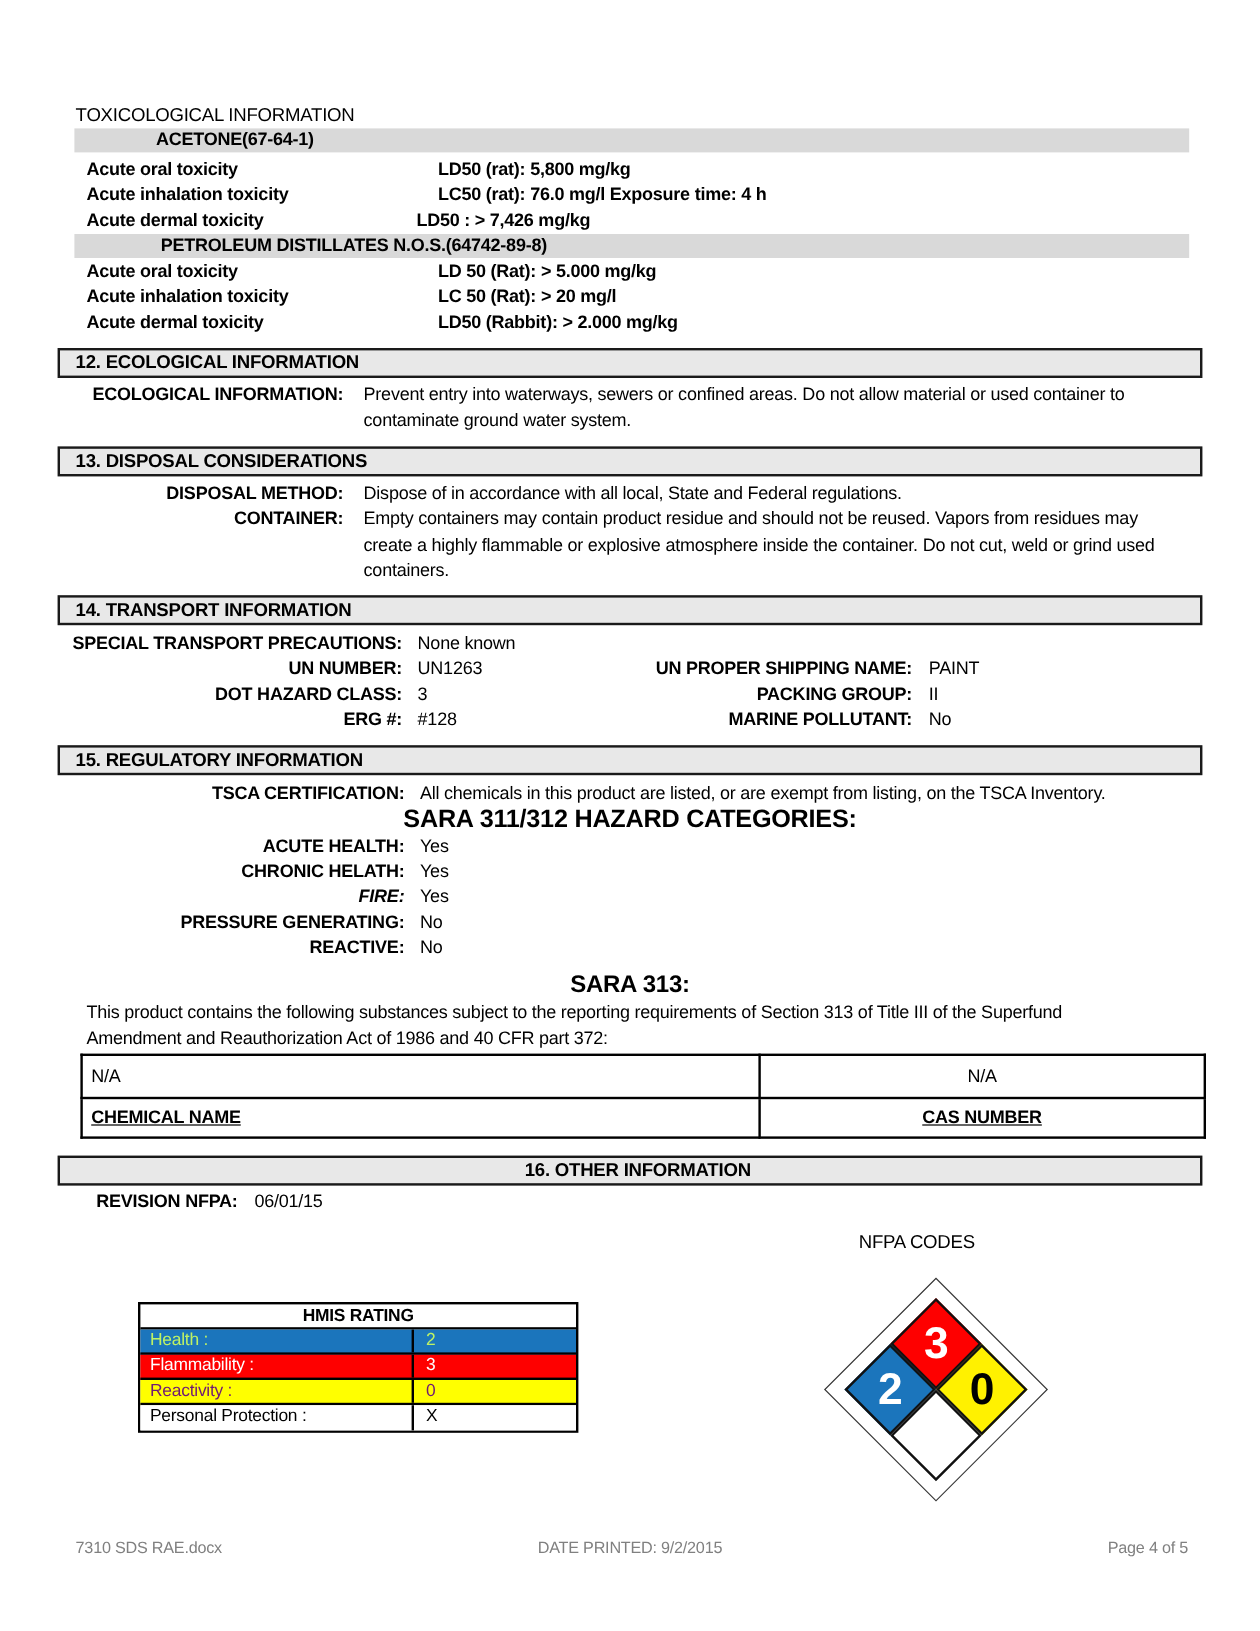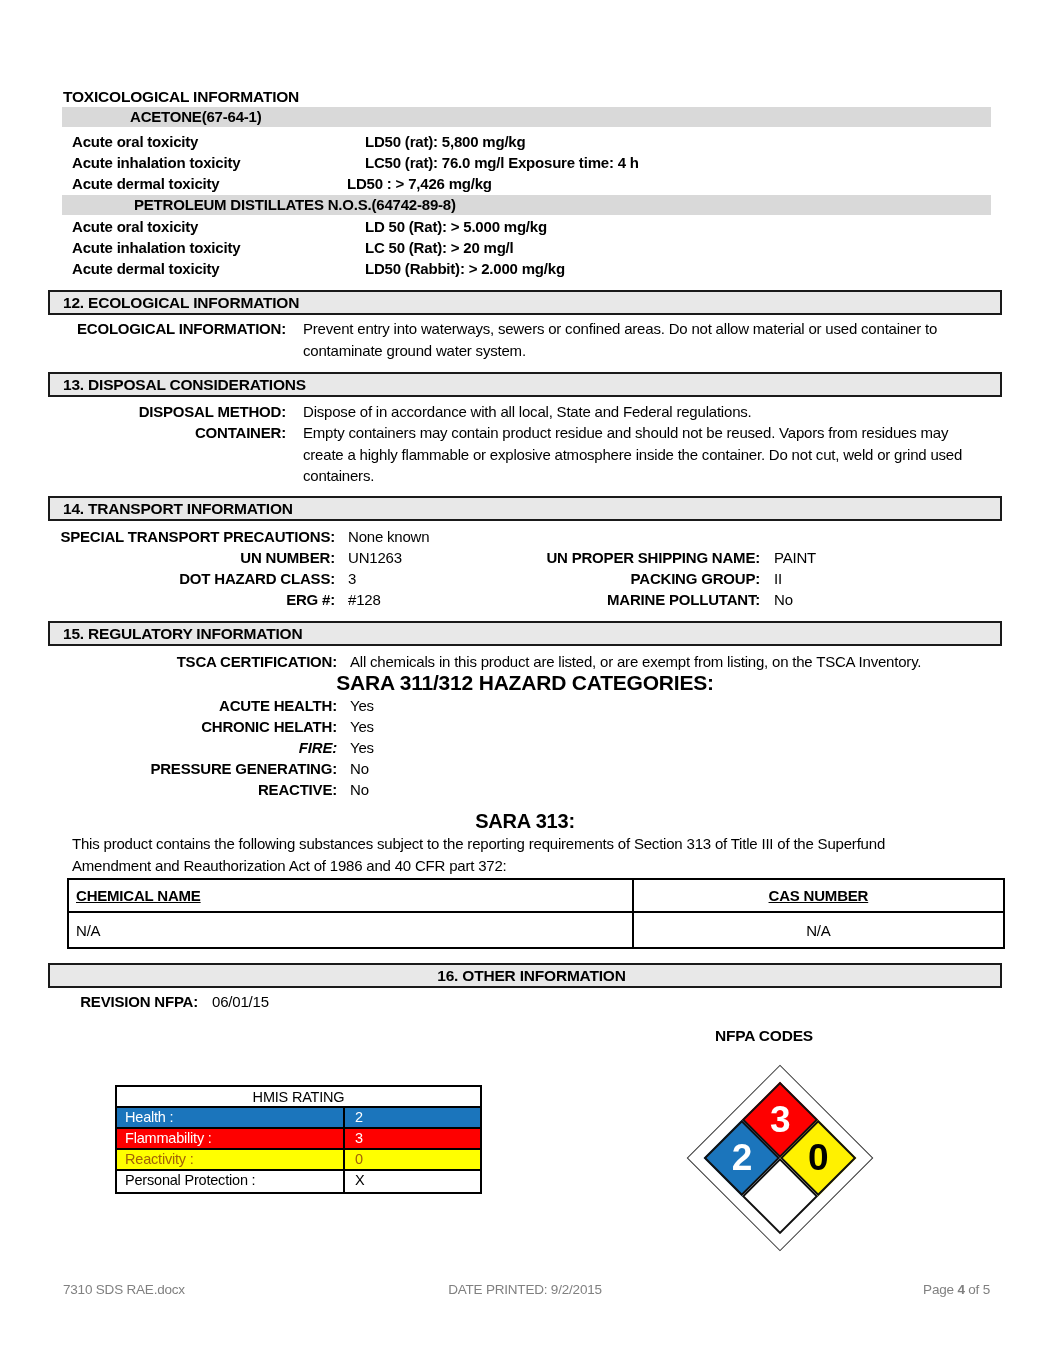--- a/index.html
+++ b/index.html
@@ -3,21 +3,21 @@
 <meta charset="utf-8">
 <style>
   * { margin:0; padding:0; box-sizing:border-box; }
   html,body { background:#ffffff; }
   .page {
     position:relative; width:1050px; height:1359px; background:#ffffff;
     font-family:"Liberation Sans", sans-serif; font-size:15px; color:#000;
     letter-spacing:-0.2px; overflow:hidden;
   }
   .abs { position:absolute; }
-  .b { font-weight:bold; }
+  .b { font-weight:normal; }
   
   .bar {
     position:absolute; left:48px; width:954px; height:25px;
     background:#E8E8E8; border:2px solid #1a1a1a;
     font-weight:bold; font-size:15.5px; line-height:21px; padding-left:13px;
   }
   
   .band {
     position:absolute; left:62px; width:929px; height:20px;
     background:#D9D9D9; font-weight:bold; line-height:20px;
@@ -30,21 +30,21 @@
   .ctr { position:absolute; left:0; width:1050px; text-align:center; font-weight:bold; }
   
   .sara-table { position:absolute; left:67px; top:878px; width:938px; border-collapse:collapse; }
   .sara-table th, .sara-table td { border:2px solid #000; }
   .sara-table th { height:33px; font-size:15px; text-decoration:underline; }
   .sara-table td { height:36px; }
   .sara-table .c1 { width:566px; text-align:left; padding-left:7px; }
   .sara-table .c2 { width:372px; text-align:center; }
   
   .hmis { position:absolute; left:115px; top:1085px; width:367px; border:2px solid #000; background:#fff; }
-  .hmis-title { height:21px; line-height:21px; text-align:center; font-weight:normal; font-size:14.5px; border-bottom:2px solid #000; }
+  .hmis-title { height:21px; line-height:21px; text-align:center; font-weight:bold; font-size:14.5px; border-bottom:2px solid #000; }
   .hmis-row { display:flex; height:21px; line-height:19px; font-size:14.5px; border-bottom:2px solid #000; }
   .hmis-row:last-child { border-bottom:none; }
   .hmis-label { width:228px; padding-left:8px; border-right:2px solid #000; }
   .hmis-value { flex:1; padding-left:10px; }
   
   .nfpa-wrap { position:absolute; left:714px; top:1092px; width:132px; height:132px; transform:rotate(45deg); }
   .nfpa-outer { width:132px; height:132px; border:1.5px solid #333; background:#fff; position:relative; }
   .nfpa-grid { position:absolute; left:11px; top:11px; width:108px; height:108px;
                display:grid; grid-template-columns:54px 54px; grid-template-rows:54px 54px; }
   .nfpa-cell { border:2.5px solid #111; display:flex; align-items:center; justify-content:center; }
@@ -135,47 +135,47 @@
   <span class="v" style="left:350px; top:758px;">No</span>
   <span class="lr" style="left:48px; top:779px; width:289px;">REACTIVE:</span>
   <span class="v" style="left:350px; top:779px;">No</span>
 
   <div class="ctr" style="top:810px; font-size:20px;">SARA 313:</div>
   <div class="wrap" style="left:72px; top:833px; width:895px; line-height:22px;">This product contains the following substances subject to the reporting requirements of Section 313 of Title III of the Superfund Amendment and Reauthorization Act of 1986 and 40 CFR part 372:</div>
 
   <table class="sara-table">
     <tbody>
         <tr>
+      <td class="c1">N/A</td>
+      <td class="c2">N/A</td>
+    </tr>
+    <tr>
       <th class="c1">CHEMICAL NAME</th>
       <th class="c2">CAS NUMBER</th>
     </tr>
-    <tr>
-      <td class="c1">N/A</td>
-      <td class="c2">N/A</td>
-    </tr>
   </tbody>
     </table>
 
   <div class="bar" style="top:963px;text-align:center;">16. OTHER INFORMATION</div>
   <span class="lr" style="left:48px; top:991px; width:150px;">REVISION NFPA:</span>
   <span class="v" style="left:212px; top:991px;">06/01/15</span>
 
   <div class="abs b" style="left:664px; top:1027px; width:200px; text-align:center; font-size:15.5px;">NFPA CODES</div>
 
   <div class="hmis">
     <div class="hmis-title">HMIS RATING</div>
-    <div class="hmis-row" style="background-color: rgb(27, 117, 188); color: #ffffff;">
+    <div class="hmis-row" style="background-color: rgb(27, 117, 188); color: #bef264;">
       <div class="hmis-label">Health :</div>
       <div class="hmis-value">2</div>
     </div>
     <div class="hmis-row" style="background-color: rgb(254, 0, 0); color: rgb(255, 255, 255);">
       <div class="hmis-label">Flammability :</div>
       <div class="hmis-value">3</div>
     </div>
-    <div class="hmis-row" style="background-color: rgb(255, 255, 0); color: #a16207;">
+    <div class="hmis-row" style="background-color: rgb(255, 255, 0); color: #701a75;">
       <div class="hmis-label">Reactivity :</div>
       <div class="hmis-value">0</div>
     </div>
     <div class="hmis-row" style="background-color: rgb(255, 255, 255); color: rgb(0, 0, 0);">
       <div class="hmis-label">Personal Protection :</div>
       <div class="hmis-value">X</div>
     </div>
   </div>
 
   <div class="nfpa-wrap">

